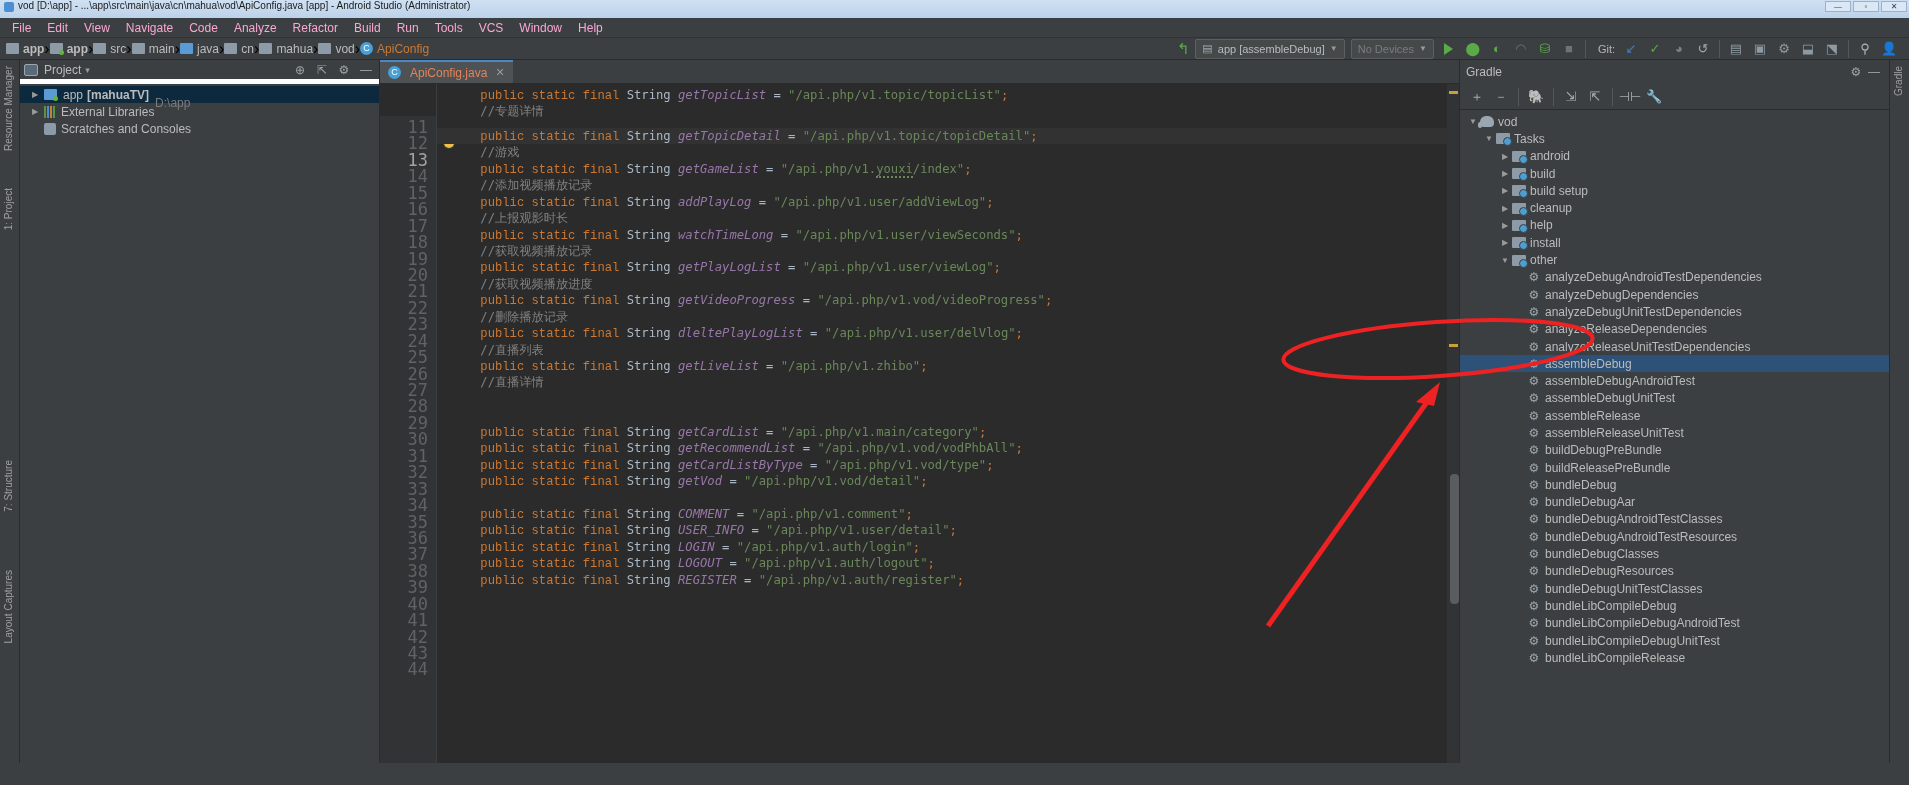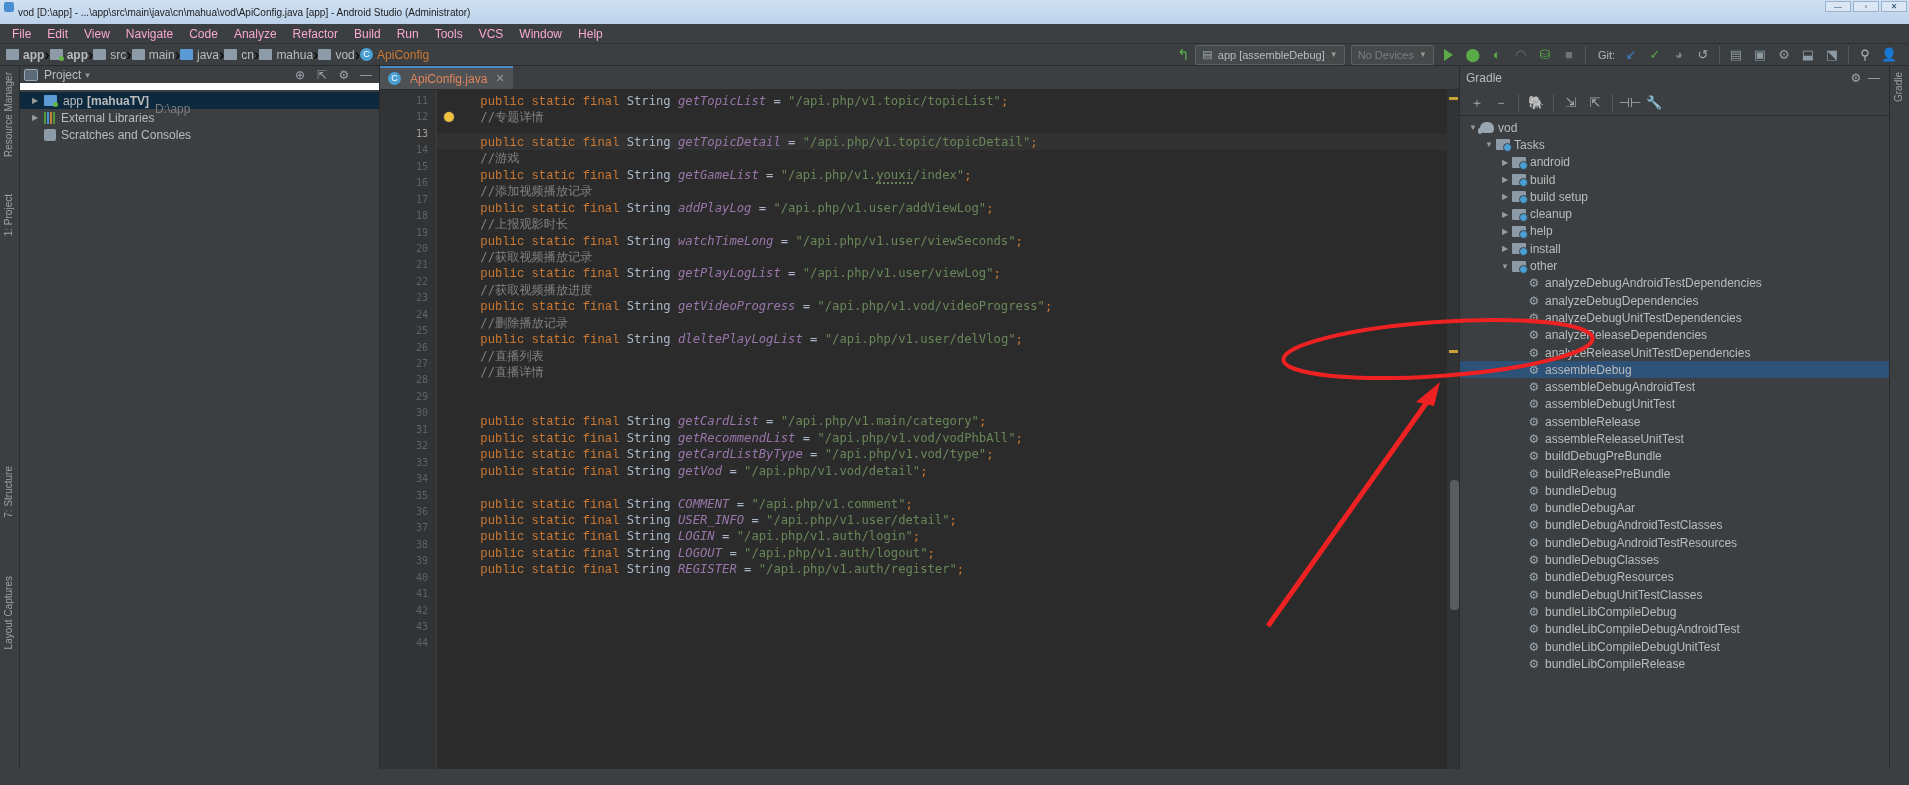--- a/index.html
+++ b/index.html
@@ -6,23 +6,23 @@
   html, body {
     width: 1909px; height: 785px;
     background: #3c3f41;
     font-family: "Liberation Sans", sans-serif;
     overflow: hidden;
   }
   #app { position: relative; width: 1909px; height: 785px; }
 
   
   .titlebar {
-    height: 24px;
+    height: 18px;
     background: linear-gradient(180deg,#cfe0f2 0%, #bcd2ea 100%);
-    display: flex; align-items: center;
+    display: flex; 
     font-size: 10px; color: #1b1b1b;
     padding-left: 18px;
     position: relative;
   }
   .titlebar .tb-icon {
     position: absolute; left: 4px; top: 2px;
     width: 10px; height: 10px; background: #4a8fd4; border-radius: 2px;
   }
   .win-btns { position: absolute; right: 2px; top: 1px; display: flex; gap: 2px; }
   .win-btn {
@@ -90,21 +90,21 @@
   .vtab {
     position: absolute; left: 3px;
     writing-mode: vertical-rl; transform: rotate(180deg);
     white-space: nowrap; font-size: 10px; color: #a0a0a0;
   }
 
   
   .project-panel { width: 360px; background: #3c3f41; display: flex; flex-direction: column; border-right:1px solid #2b2b2b;}
   .panel-head {
     height: 24px; display: flex; align-items: center; padding: 0 4px;
-    border-bottom: 7px solid #ffffff; gap: 4px;
+    border-bottom: 5px solid #ffffff; gap: 4px;
   }
   .panel-head .title { font-size: 12px; color: #bbbbbb; margin-left:2px;}
   .panel-head .hspacer { flex: 1; }
   .ph-ico { width: 18px; height: 18px; display:flex;align-items:center;justify-content:center; color:#9ba3aa; font-size:12px;}
   .proj-ico { width:14px;height:12px;border:1px solid #9aa7b0;border-radius:2px;background:#5a6a78;display:inline-block;}
   .tree { padding-top: 2px; font-size: 12px; color: #bbbbbb; flex:1; overflow:hidden;}
   .trow { height: 17px; display: flex; align-items: center; padding-left: 12px; white-space:nowrap;}
   .trow.sel { background: #0d293e; }
   .arrow { width: 12px; color: #9a9a9a; font-size: 8px; }
   .trow .lbl { margin-left: 2px; }
@@ -117,23 +117,23 @@
   .editor-col { flex: 1; display: flex; flex-direction: column; background: #2b2b2b; min-width:0;}
   .tabs-row { height: 24px; background: #3c3f41; display: flex; align-items: flex-end; border-bottom:1px solid #2b2b2b;}
   .etab {
     height: 23px; display: flex; align-items: center; gap: 5px; padding: 0 8px;
     background: #4e5254; border-top: 2px solid #4a88c7;
     font-size: 12px; color: #e0845c;
   }
   .etab .x { color: #9a9a9a; font-size: 11px; margin-left: 3px;}
   .editor-body { flex: 1; display: flex; position: relative; overflow: hidden; background:#2b2b2b;}
   .gutter {
-    width: 56px; background: #313335; color: #606366; font-size: 10px;
+    width: 56px; background: #313335; color: #606366; font-size: 17px;
     font-family: "DejaVu Sans Mono", monospace; text-align: right; padding-top: 3px;
-    user-select: none; flex: none;
+    user-select: none; flex: none; margin-top: 32px;
   }
   .gline { height: 16.45px; line-height: 16.45px; padding-right: 8px; position: relative;}
   .gline.cur { color: #a4a3a3; }
   .bulb { position: absolute; right: -18px; top: 3px; width: 10px; height: 10px; border-radius: 50%;
     background: #f0c040; box-shadow: 0 0 0 1px #3c3f41;}
   .code {
     flex: 1; padding-top: 3px; font-family: "DejaVu Sans Mono", monospace;
     font-size: 12.2px; color: #a9b7c6; position: relative; overflow: hidden;
     border-left: 1px solid #3c3f41;
   }
@@ -395,20 +395,21 @@
             <div class="cline"><span class="op">    </span><span class="kw">public static final </span><span class="typ">String </span><span class="var">addPlayLog</span><span class="op"> = </span><span class="str">"/api.php/v1.user/addViewLog"</span><span class="semi">;</span></div>
             <div class="cline"><span class="op">    </span><span class="cmt">//上报观影时长</span></div>
             <div class="cline"><span class="op">    </span><span class="kw">public static final </span><span class="typ">String </span><span class="var">watchTimeLong</span><span class="op"> = </span><span class="str">"/api.php/v1.user/viewSeconds"</span><span class="semi">;</span></div>
             <div class="cline"><span class="op">    </span><span class="cmt">//获取视频播放记录</span></div>
             <div class="cline"><span class="op">    </span><span class="kw">public static final </span><span class="typ">String </span><span class="var">getPlayLogList</span><span class="op"> = </span><span class="str">"/api.php/v1.user/viewLog"</span><span class="semi">;</span></div>
             <div class="cline"><span class="op">    </span><span class="cmt">//获取视频播放进度</span></div>
             <div class="cline"><span class="op">    </span><span class="kw">public static final </span><span class="typ">String </span><span class="var">getVideoProgress</span><span class="op"> = </span><span class="str">"/api.php/v1.vod/videoProgress"</span><span class="semi">;</span></div>
             <div class="cline"><span class="op">    </span><span class="cmt">//删除播放记录</span></div>
             <div class="cline"><span class="op">    </span><span class="kw">public static final </span><span class="typ">String </span><span class="var">dleltePlayLogList</span><span class="op"> = </span><span class="str">"/api.php/v1.user/delVlog"</span><span class="semi">;</span></div>
             <div class="cline"><span class="op">    </span><span class="cmt">//直播列表</span></div>
+            <div class="cline"><span class="op">    </span><span class="kw">public static final </span><span class="typ">String </span><span class="var">getLiveList</span><span class="op"> = </span><span class="str">"/api.php/v1.zhibo"</span><span class="semi">;</span></div>
             <div class="cline"><span class="op">    </span><span class="cmt">//直播详情</span></div>
             <div class="cline">&nbsp;</div>
             <div class="cline">&nbsp;</div>
             <div class="cline"><span class="op">    </span><span class="kw">public static final </span><span class="typ">String </span><span class="var">getCardList</span><span class="op"> = </span><span class="str">"/api.php/v1.main/category"</span><span class="semi">;</span></div>
             <div class="cline"><span class="op">    </span><span class="kw">public static final </span><span class="typ">String </span><span class="var">getRecommendList</span><span class="op"> = </span><span class="str">"/api.php/v1.vod/vodPhbAll"</span><span class="semi">;</span></div>
             <div class="cline"><span class="op">    </span><span class="kw">public static final </span><span class="typ">String </span><span class="var">getCardListByType</span><span class="op"> = </span><span class="str">"/api.php/v1.vod/type"</span><span class="semi">;</span></div>
             <div class="cline"><span class="op">    </span><span class="kw">public static final </span><span class="typ">String </span><span class="var">getVod</span><span class="op"> = </span><span class="str">"/api.php/v1.vod/detail"</span><span class="semi">;</span></div>
             <div class="cline">&nbsp;</div>
             <div class="cline"><span class="op">    </span><span class="kw">public static final </span><span class="typ">String </span><span class="var">COMMENT</span><span class="op"> = </span><span class="str">"/api.php/v1.comment"</span><span class="semi">;</span></div>
             <div class="cline"><span class="op">    </span><span class="kw">public static final </span><span class="typ">String </span><span class="var">USER_INFO</span><span class="op"> = </span><span class="str">"/api.php/v1.user/detail"</span><span class="semi">;</span></div>

